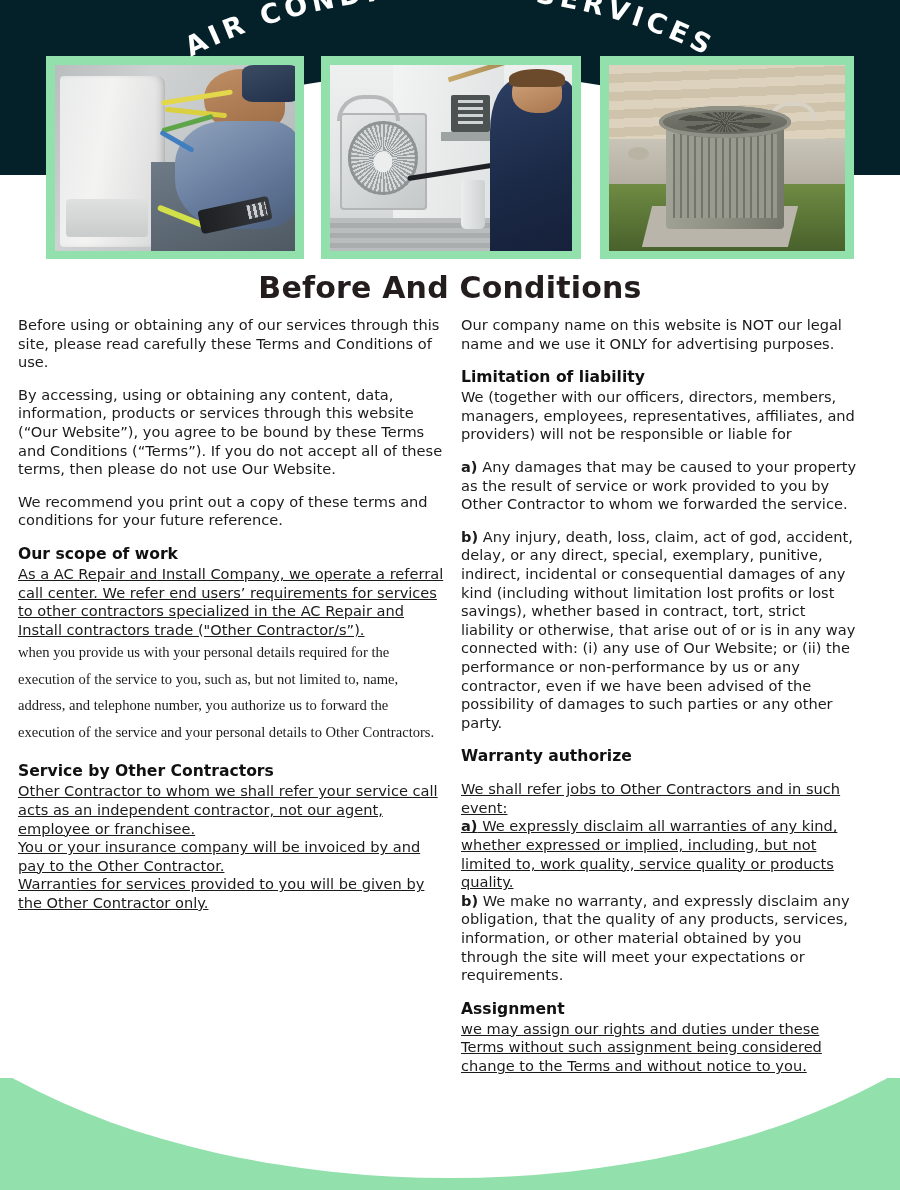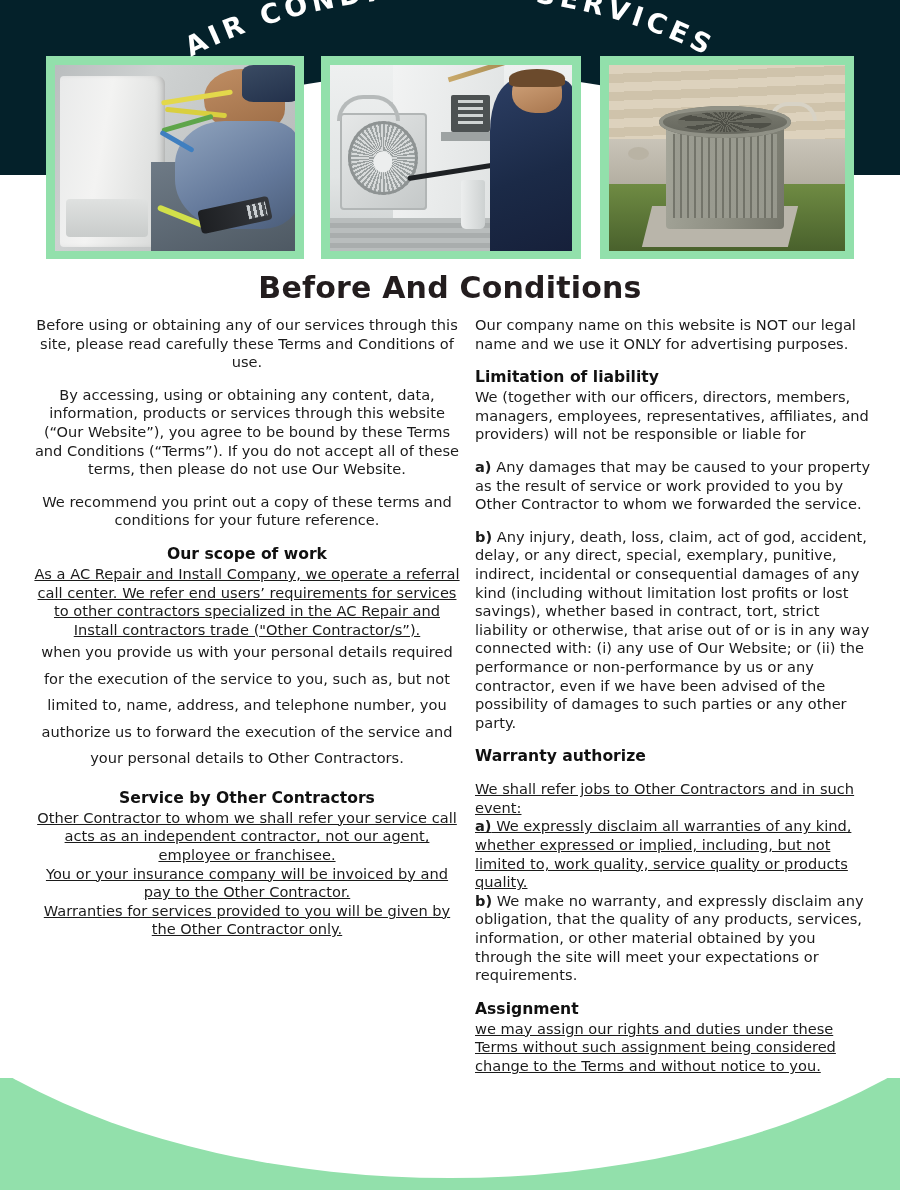--- a/index.html
+++ b/index.html
@@ -186,30 +186,30 @@
     z-index:4;
   }
   .columns {
     position:absolute;
     top:316px; left:0;
     width:900px;
     display:flex;
     z-index:4;
   }
   .col { }
-  .col-left  { width:430px; margin-left:32px;text-align:center; }
+  .col-left  { width:430px; margin-left:18px; }
   .col-right { width:400px; margin-left:13px; }
 
   .p {
     font-size:14.6px;
     line-height:18.6px;
     color:#1b1b1b;
     margin-bottom:14px;
   }
-  .p.loose { line-height:26.5px; margin-bottom:16px; }
+  .p.loose { line-height:26.5px; margin-bottom:16px;font-family:Liberation Serif, serif; }
   .p.nogap { margin-bottom:0;text-decoration:underline; }
   .h {
     font-size:15.6px;
     font-weight:700;
     color:#111;
     line-height:20px;
     margin-bottom:1px;
   }
   .h.spaced { margin-top:14px; }
   .lead { font-weight:700; }

